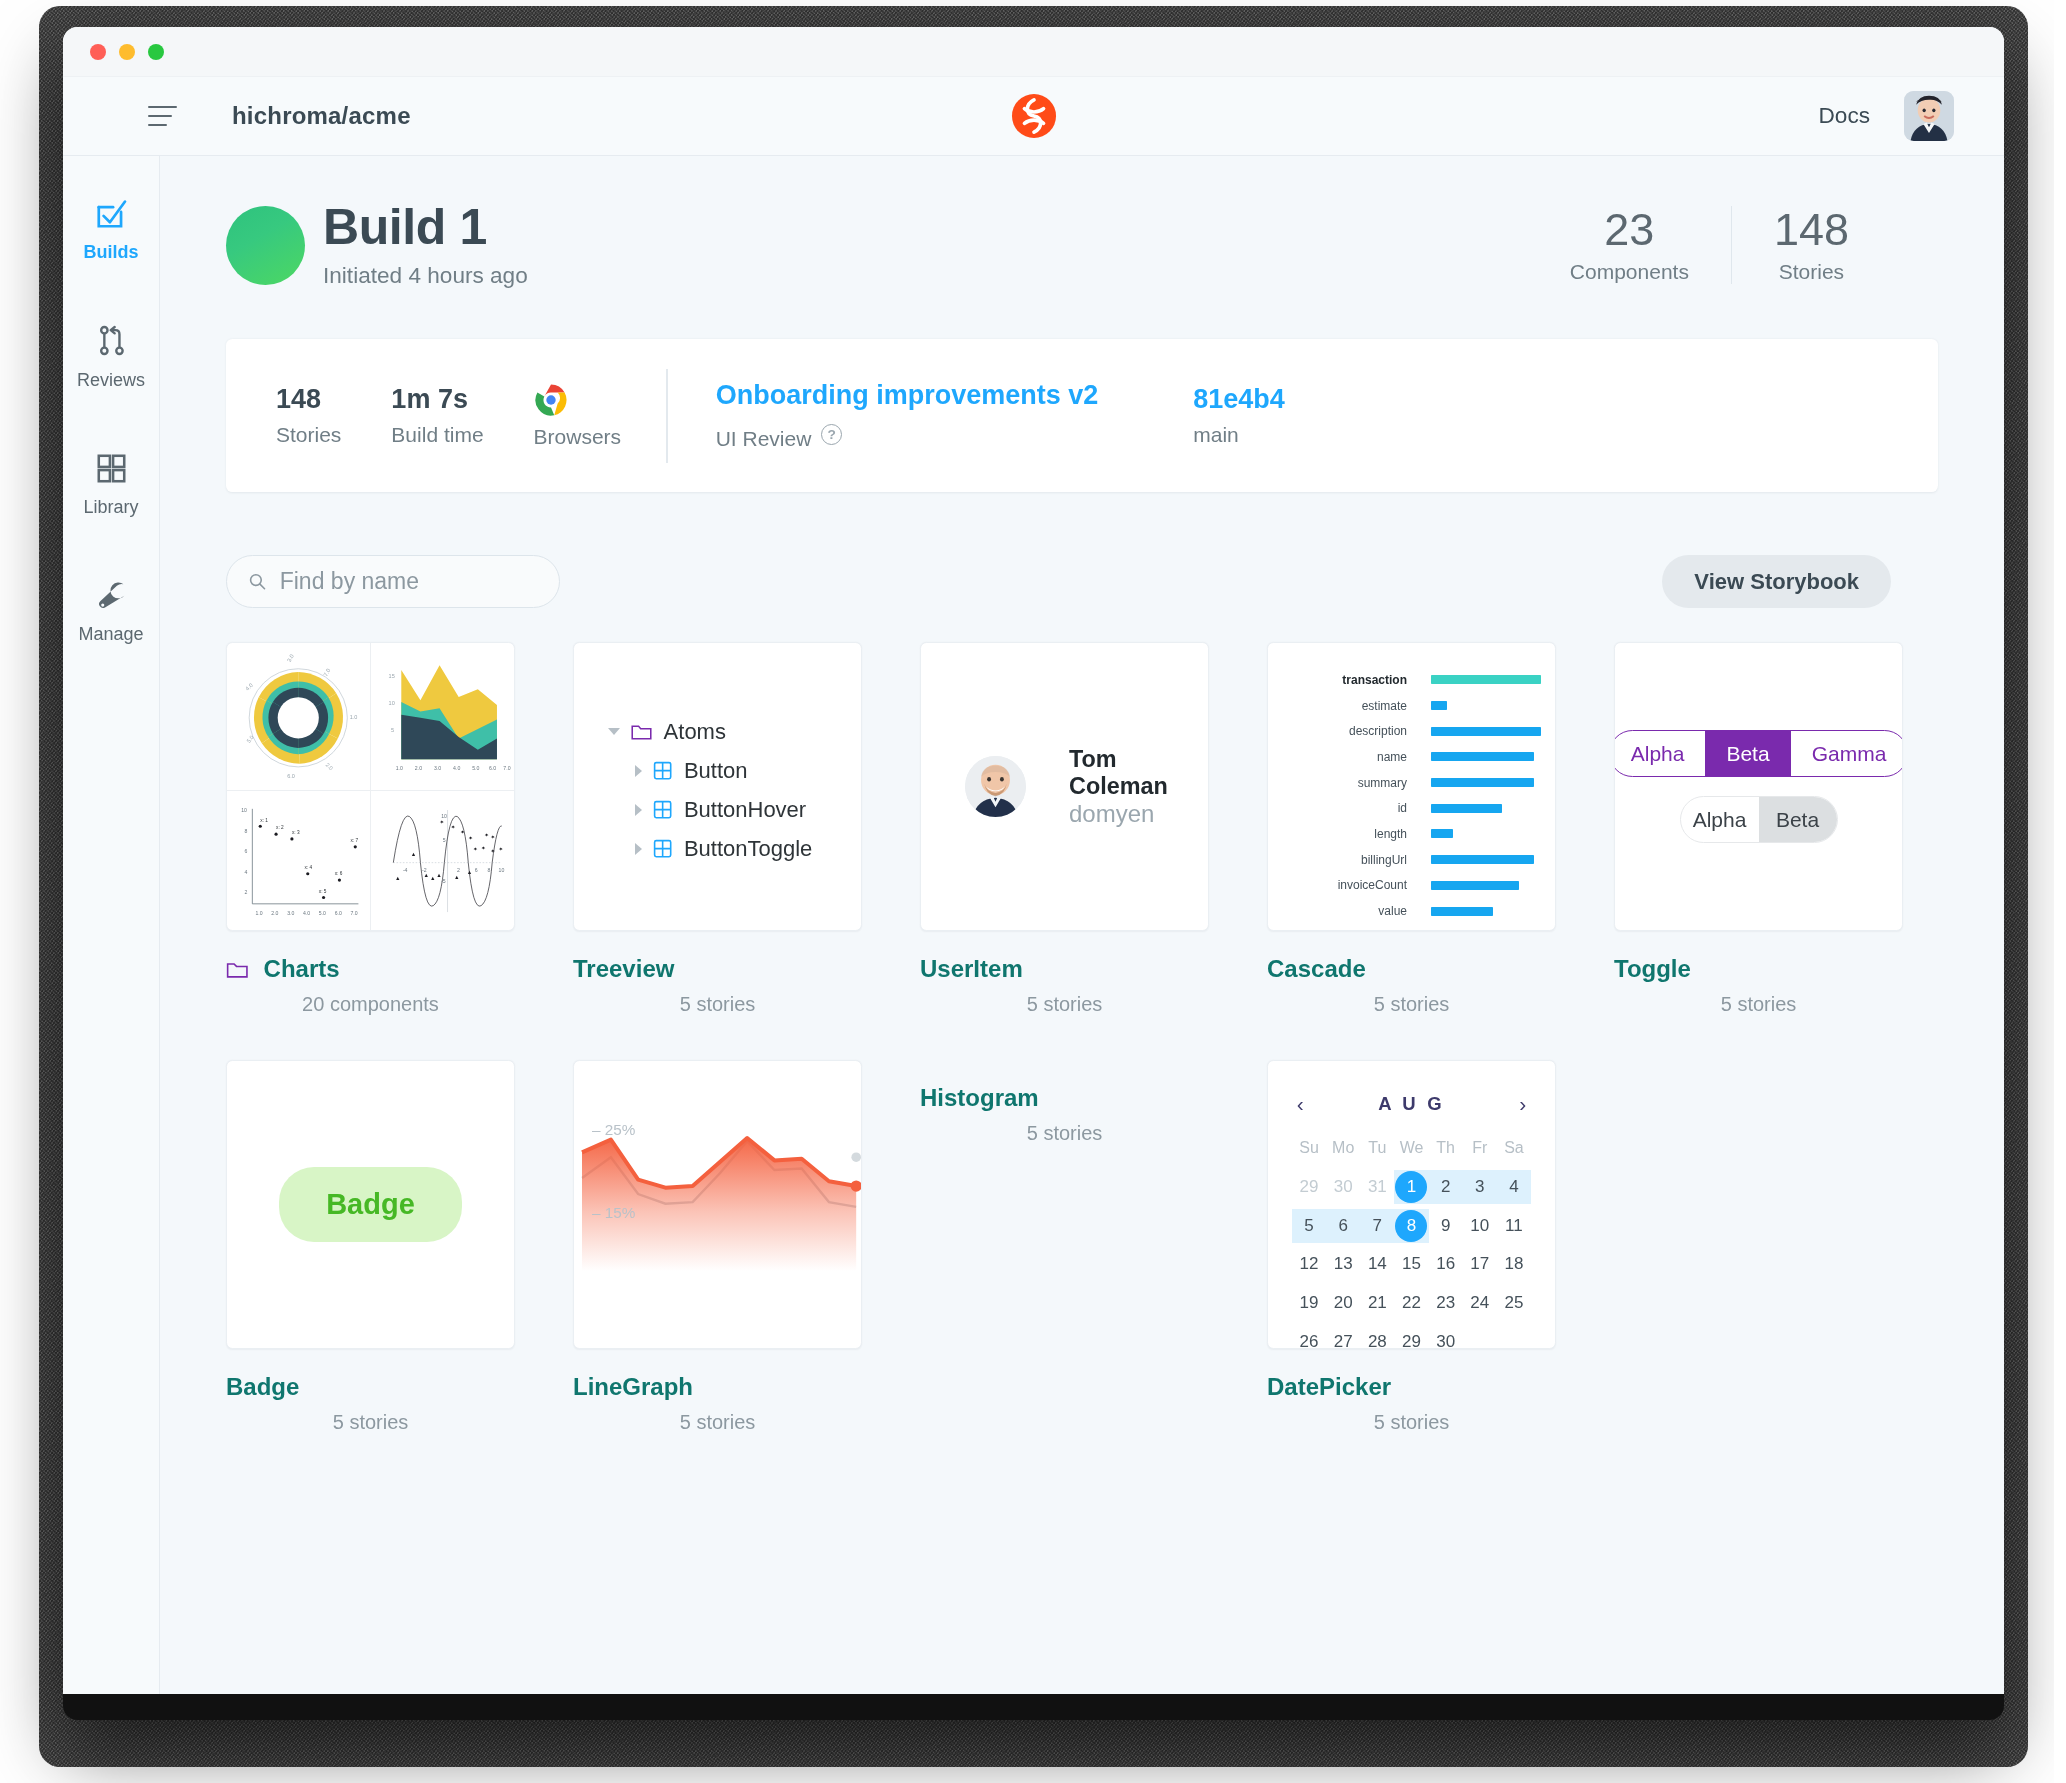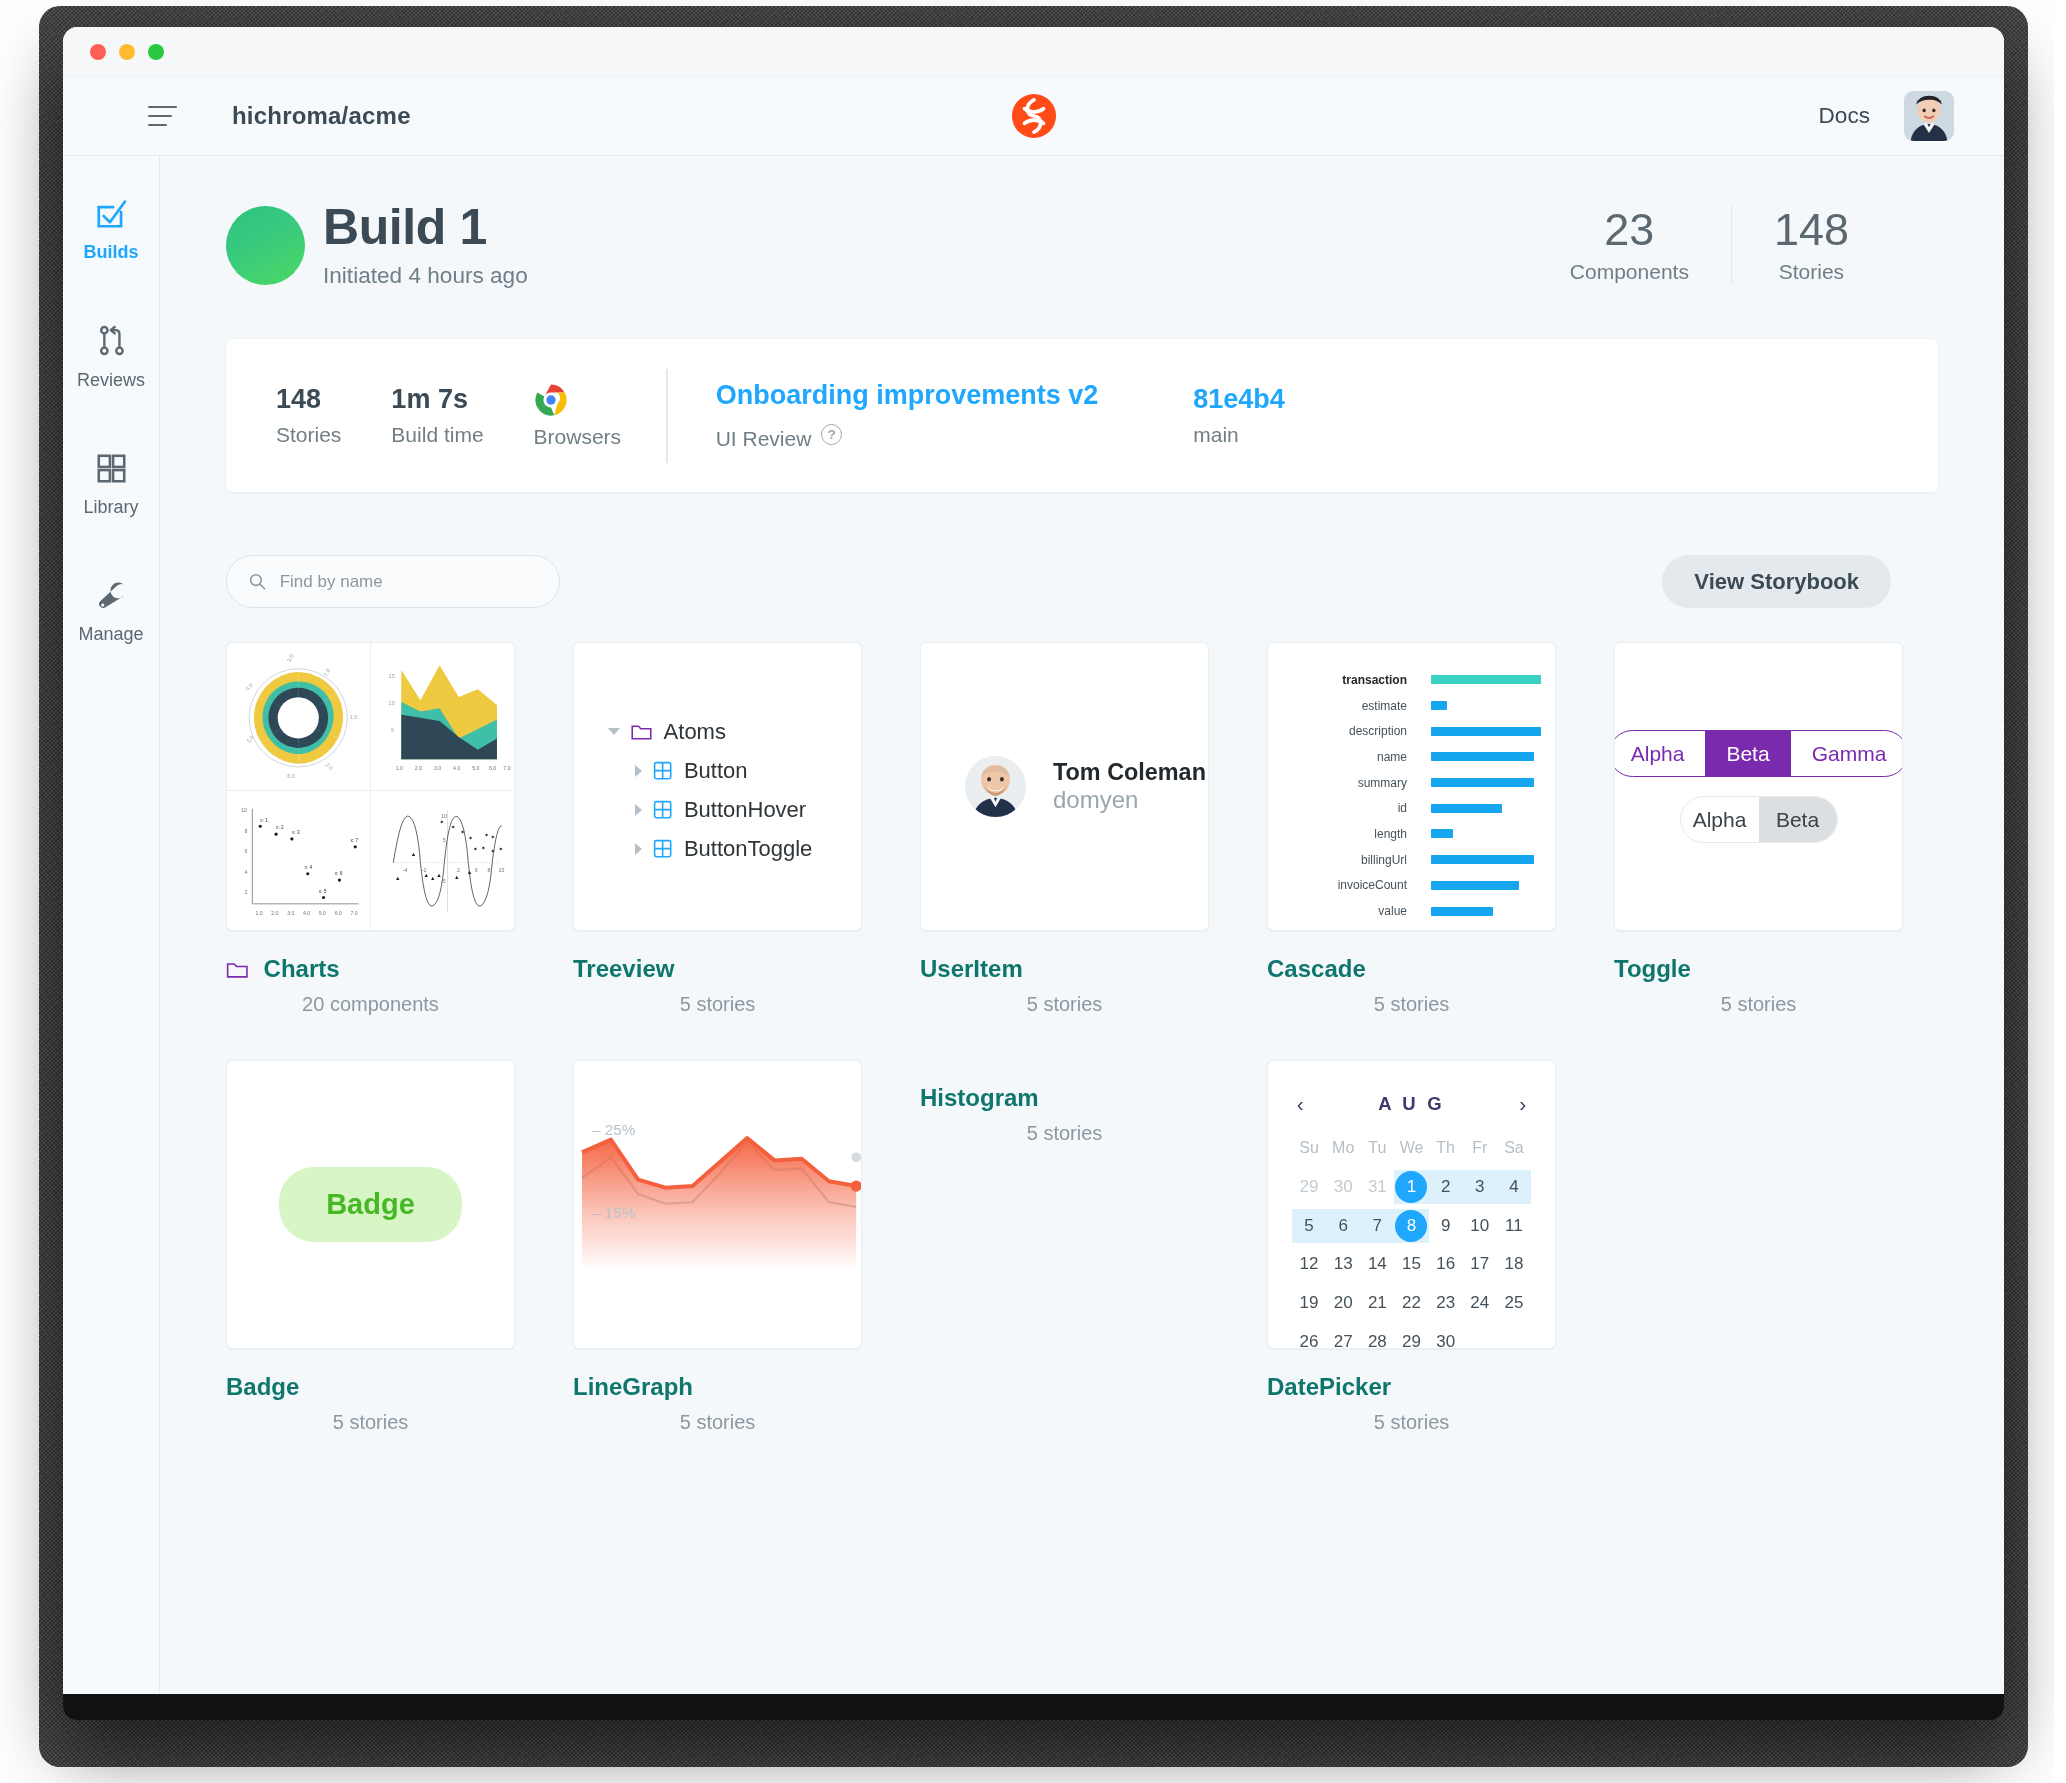--- a/index.html
+++ b/index.html
@@ -217,21 +217,21 @@
     width: 334px; height: 53px;
     border: 1.6px solid #dde5eb;
     background: #f9fbfc;
     border-radius: 27px;
     display: flex; align-items: center;
     padding: 0 21px; gap: 13px;
     cursor: text;
   }
   .search-input {
     border: none; outline: none; background: transparent;
-    font-size: 17px; color: #6d28d9; width: 100%;
+    font-size: 23px; color: #6d28d9; width: 100%;
     font-family: "Liberation Sans", sans-serif;
   }
   .search-input::placeholder { color: #8c98a0; }
   .storybook-btn {
     margin-left: auto;
     margin-right: 47px;
     background: #e4e9ed;
     border: none;
     border-radius: 27px;
     height: 53px;
@@ -295,21 +295,21 @@
   
   .tree { padding: 69px 0 0 34px; }
   .tree-row { display: flex; align-items: center; gap: 11.3px; height: 39px; font-size: 22px; color: #2e3438; }
   .tree-row.child { padding-left: 27px; }
   .caret-down { width: 0;height:0;border-left:6.4px solid transparent;border-right:6.4px solid transparent;border-top:7.3px solid #b6bfc6; }
   .caret-right { width: 0;height:0;border-top:6.4px solid transparent;border-bottom:6.4px solid transparent;border-left:7.3px solid #b6bfc6; }
   .tree-folder { width: 21px; height: 17px; }
   .tree-grid-ic { width: 19.3px; height: 19.3px; }
 
   
-  .useritem { display: flex; align-items: center; height: 100%; padding-left: 44px; gap: 27px; }
+  .useritem { display: flex; align-items: center; height: 100%; padding-left: 44px; gap: 43px; }
   .ui-avatar { width: 61px; height: 61px; border-radius: 50%; overflow: hidden; background: #e9edf0; position: relative; flex: 0 0 auto; }
   .ui-name { font-size: 23.4px; font-weight: bold; color: #22292e; line-height: 1.15; }
   .ui-handle { font-size: 24px; color: #9aa6ae; margin-top: 0; }
 
   
   .cascade { padding: 27px 14.5px 0 0; }
   .cas-row { display: grid; grid-template-columns: 139px 1fr; align-items: center; height: 19.3px; margin-bottom: 6.4px; gap: 24px; }
   .cas-lbl { font-size: 12px; color: #45515a; text-align: right; white-space: nowrap; }
   .cas-lbl.bold { font-weight: bold; color: #22292e; }
   .cas-bar { height: 9px; background: #16a6f0; border-radius: 0.8px; }

